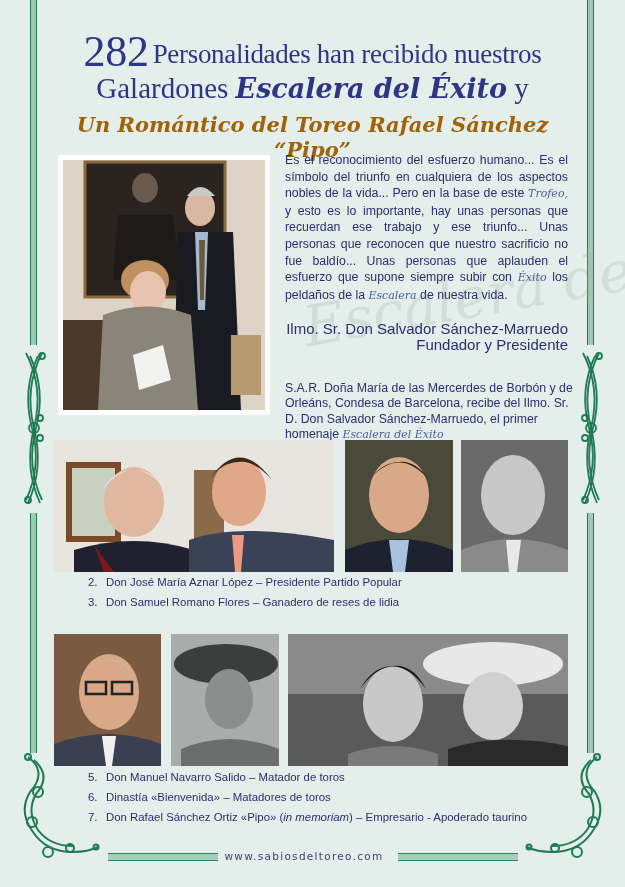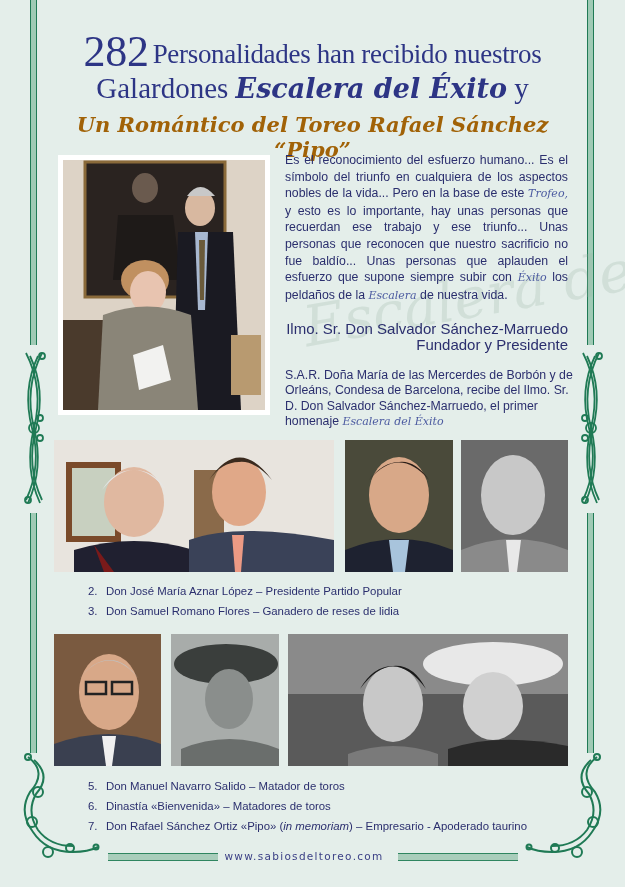--- a/index.html
+++ b/index.html
@@ -25,24 +25,24 @@
   .t2 { top:72px; font-family:"Liberation Serif", serif; font-size:29px; }
   .t2 .script { font-family:"DejaVu Serif", serif; font-style:italic; font-weight:bold; font-size:27px; }
   .t3 { top:112px; font-family:"DejaVu Serif", serif; font-style:italic; font-weight:bold; font-size:21px; color:#a16207; }
 
   .photo { position:absolute; overflow:hidden; }
   .photo.framed { background:#fff; padding:5px; box-sizing:border-box; }
 
   .quote { position:absolute; left:285px; top:152px; width:283px; font-size:12.3px; line-height:16.6px; color:#2b2f6e; text-align:justify; }
   .quote .sc { font-family:"DejaVu Serif", serif; font-style:italic; font-size:11px; color:#4b5aa0; }
   .sign { position:absolute; left:285px; width:283px; text-align:right; font-size:15px; color:#2b2f6e; }
-  .caption { position:absolute; left:285px; top:368px; width:290px; font-size:12.3px; line-height:15.3px; color:#2b2f6e; }
+  .caption { position:absolute; left:285px; top:381px; width:290px; font-size:12.3px; line-height:15.3px; color:#2b2f6e; }
   .caption .sc { font-family:"DejaVu Serif", serif; font-style:italic; font-size:11px; color:#4b5aa0; }
 
-  .list { position:absolute; left:88px; font-size:11.4px; color:#2b2f6e;margin-top:9px; }
+  .list { position:absolute; left:88px; font-size:11.4px; color:#2b2f6e; }
   .list .row { height:20px; line-height:20px; white-space:nowrap; }
   .list .num { display:inline-block; width:18px; }
 
   .watermark { position:absolute; left:300px; top:250px; font-family:"DejaVu Serif", serif; font-style:italic; font-size:56px; color:rgba(150,180,165,0.25); transform:rotate(-10deg); white-space:nowrap; pointer-events:none; }
 
   .footer { position:absolute; top:850px; left:0; width:625px; height:14px; }
   .footer .bar { position:absolute; top:3px; height:6px; background:#a9cdbb; border-top:1px solid #2f8560; border-bottom:1px solid #2f8560; }
   .footer .url { position:absolute; left:0; width:608px; text-align:center; top:0; font-family:"DejaVu Sans", sans-serif; font-size:10.5px; letter-spacing:1.3px; color:#3a3f85; }
   .footer .url span { background:#e4eeea; padding:0 6px; }
 

